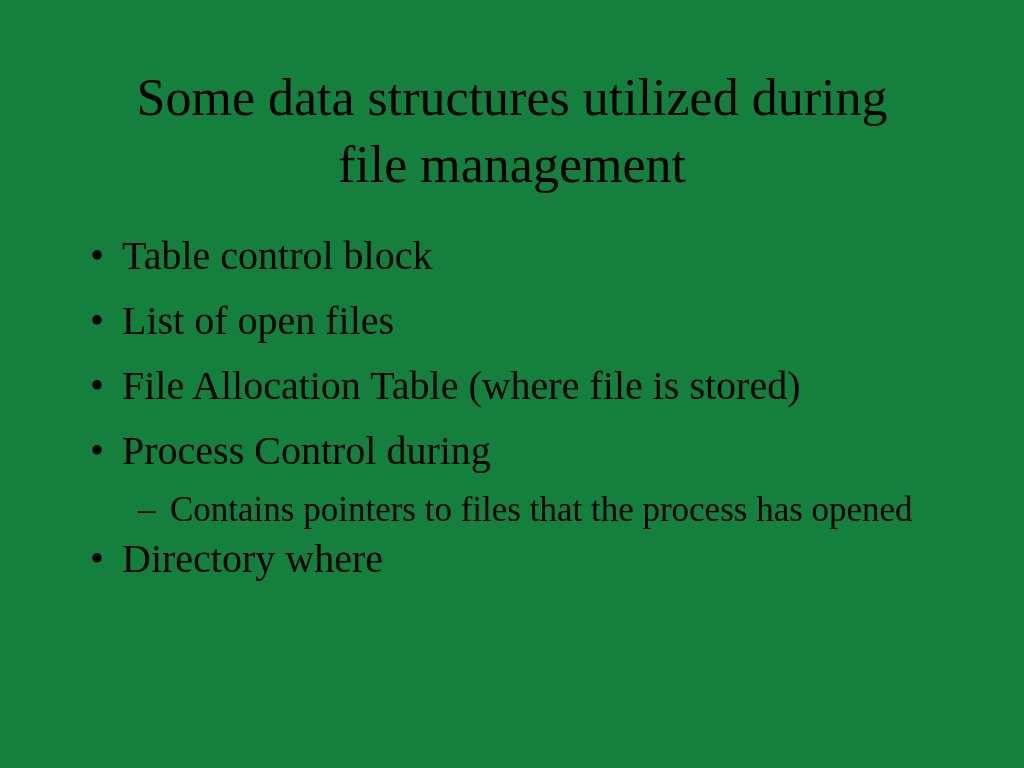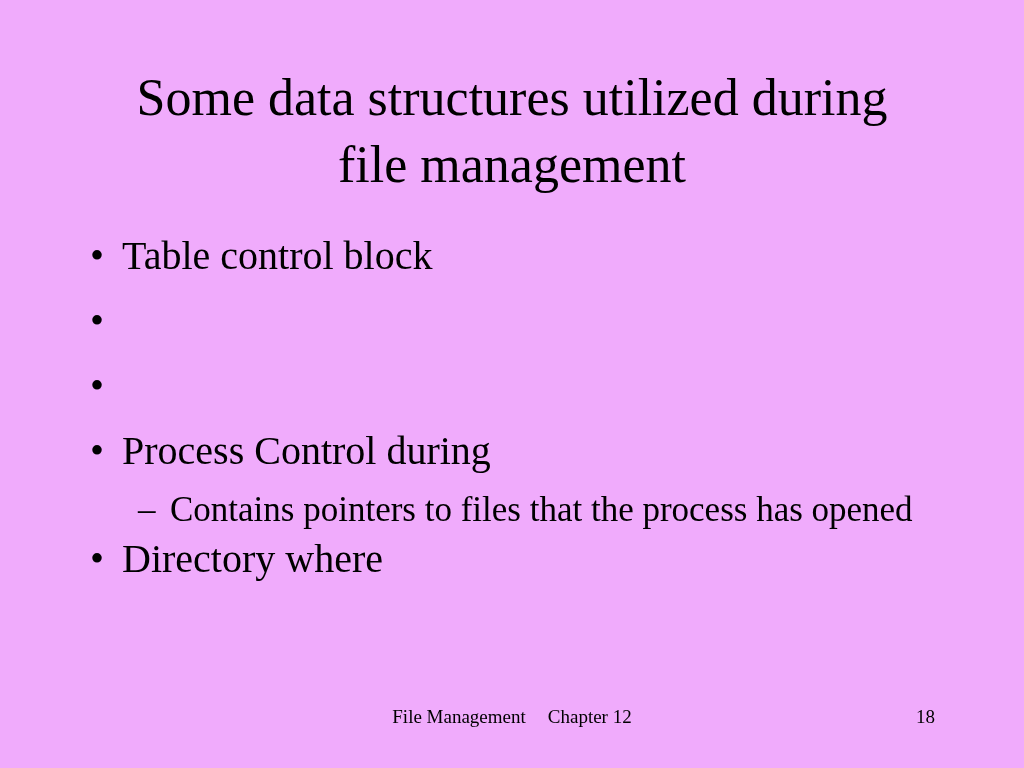--- a/index.html
+++ b/index.html
@@ -4,21 +4,21 @@
 <style>
   html, body {
     margin: 0;
     padding: 0;
     background: #ffffff;
   }
   .slide {
     position: relative;
     width: 1024px;
     height: 768px;
-    background: #f0abfc;
+    background: #15803d;
     color: #000000;
     font-family: "Liberation Serif", "DejaVu Serif", serif;
     overflow: hidden;
   }
   
   .title {
     position: absolute;
     top: 64px;
     left: 0;
     width: 1024px;
@@ -100,43 +100,39 @@
 
   <div class="content">
 
     <div class="row b1">
       <span class="marker">•</span>
       <span class="btext">Table control block</span>
     </div>
 
     <div class="row b1">
       <span class="marker">•</span>
+      <span class="btext">List of open files</span>
     </div>
 
     <div class="row b1">
       <span class="marker">•</span>
+      <span class="btext">File Allocation Table (where file is stored)</span>
     </div>
 
     <div class="row b1 tight">
       <span class="marker">•</span>
       <span class="btext">Process Control during</span>
     </div>
 
     <div class="row b2">
       <span class="marker">–</span>
       <span class="btext">Contains pointers to files that the process has opened</span>
     </div>
 
     <div class="row b1">
       <span class="marker">•</span>
       <span class="btext">Directory where</span>
     </div>
 
   </div>
 
-  <div class="footer">
-    <div class="footer-center">
-      <span class="footer-course">File Management</span><span class="footer-chapter">Chapter 12</span>
-    </div>
-    <span class="footer-page">18</span>
-  </div>
 
 </div>
 
 </body></html>

